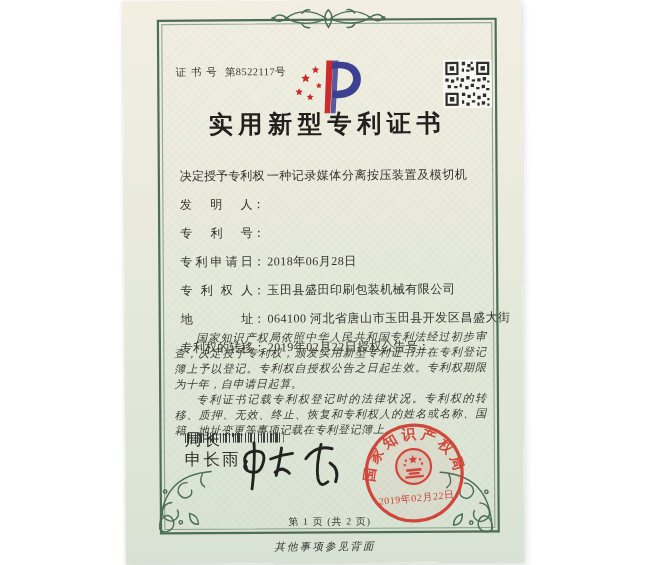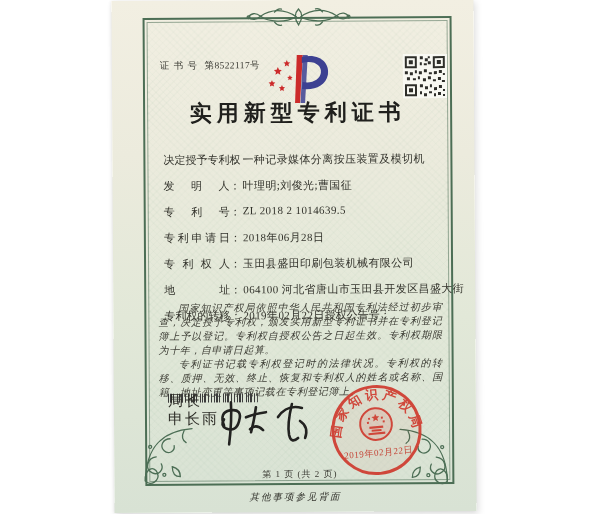--- a/index.html
+++ b/index.html
@@ -187,26 +187,24 @@
 
     <div class="fields">
       <div class="frow">
         <span class="flabel">决定授予专利权</span>
           <span class="fcolon">：</span>
         <span class="fvalue">一种记录媒体分离按压装置及模切机</span>
       </div>
       <div class="frow">
         <span class="flabel">发明人</span>
           <span class="fcolon">：</span>
-        <span class="fvalue">叶理明;刘俊光;曹国征</span>
       </div>
       <div class="frow">
         <span class="flabel">专利号</span>
           <span class="fcolon">：</span>
-        <span class="fvalue">ZL 2018 2 1014639.5</span>
       </div>
       <div class="frow">
         <span class="flabel">专利申请日</span>
           <span class="fcolon">：</span>
         <span class="fvalue">2018年06月28日</span>
       </div>
       <div class="frow">
         <span class="flabel">专利权人</span>
           <span class="fcolon">：</span>
         <span class="fvalue">玉田县盛田印刷包装机械有限公司</span>

